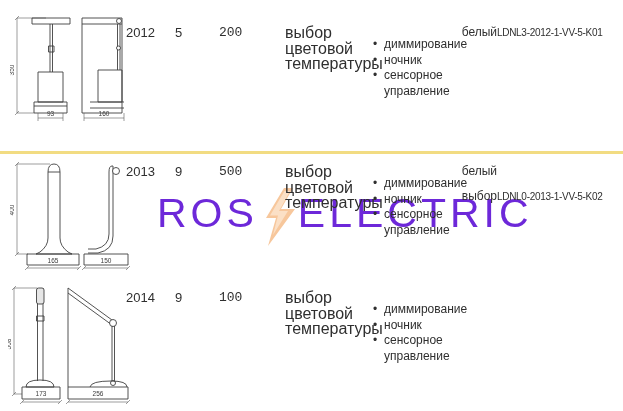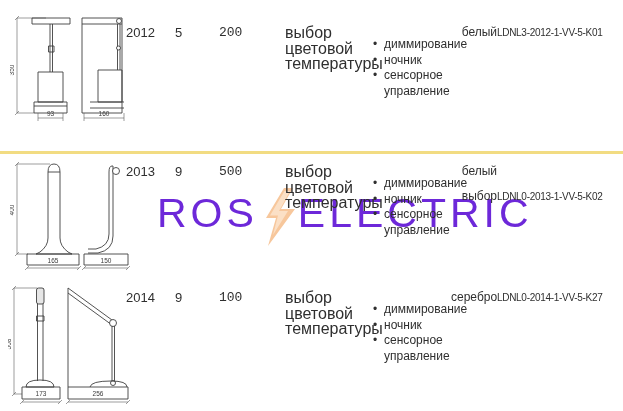--- a/index.html
+++ b/index.html
@@ -201,21 +201,15 @@
     <div class="cell num power-cell" style="top:7px">9</div>
     <div class="cell num flux-cell" style="top:7px">100</div>
     <div class="cell spec-cell" style="top:7px">выбор цветовой
 температуры</div>
     <ul class="features" style="top:7px">
       <li>диммирование</li>
       <li>ночник</li>
       <li>сенсорное
 управление</li>
     </ul>
-    <div class="variants" style="top:7px">
-      <div class="variant">
-        <span class="color">серебро</span>
-        <span class="code">LDNL0-2014-1-VV-5-K27</span>
-      </div>
-    </div>
   </section>
 
 </div>
 
 </body></html>

